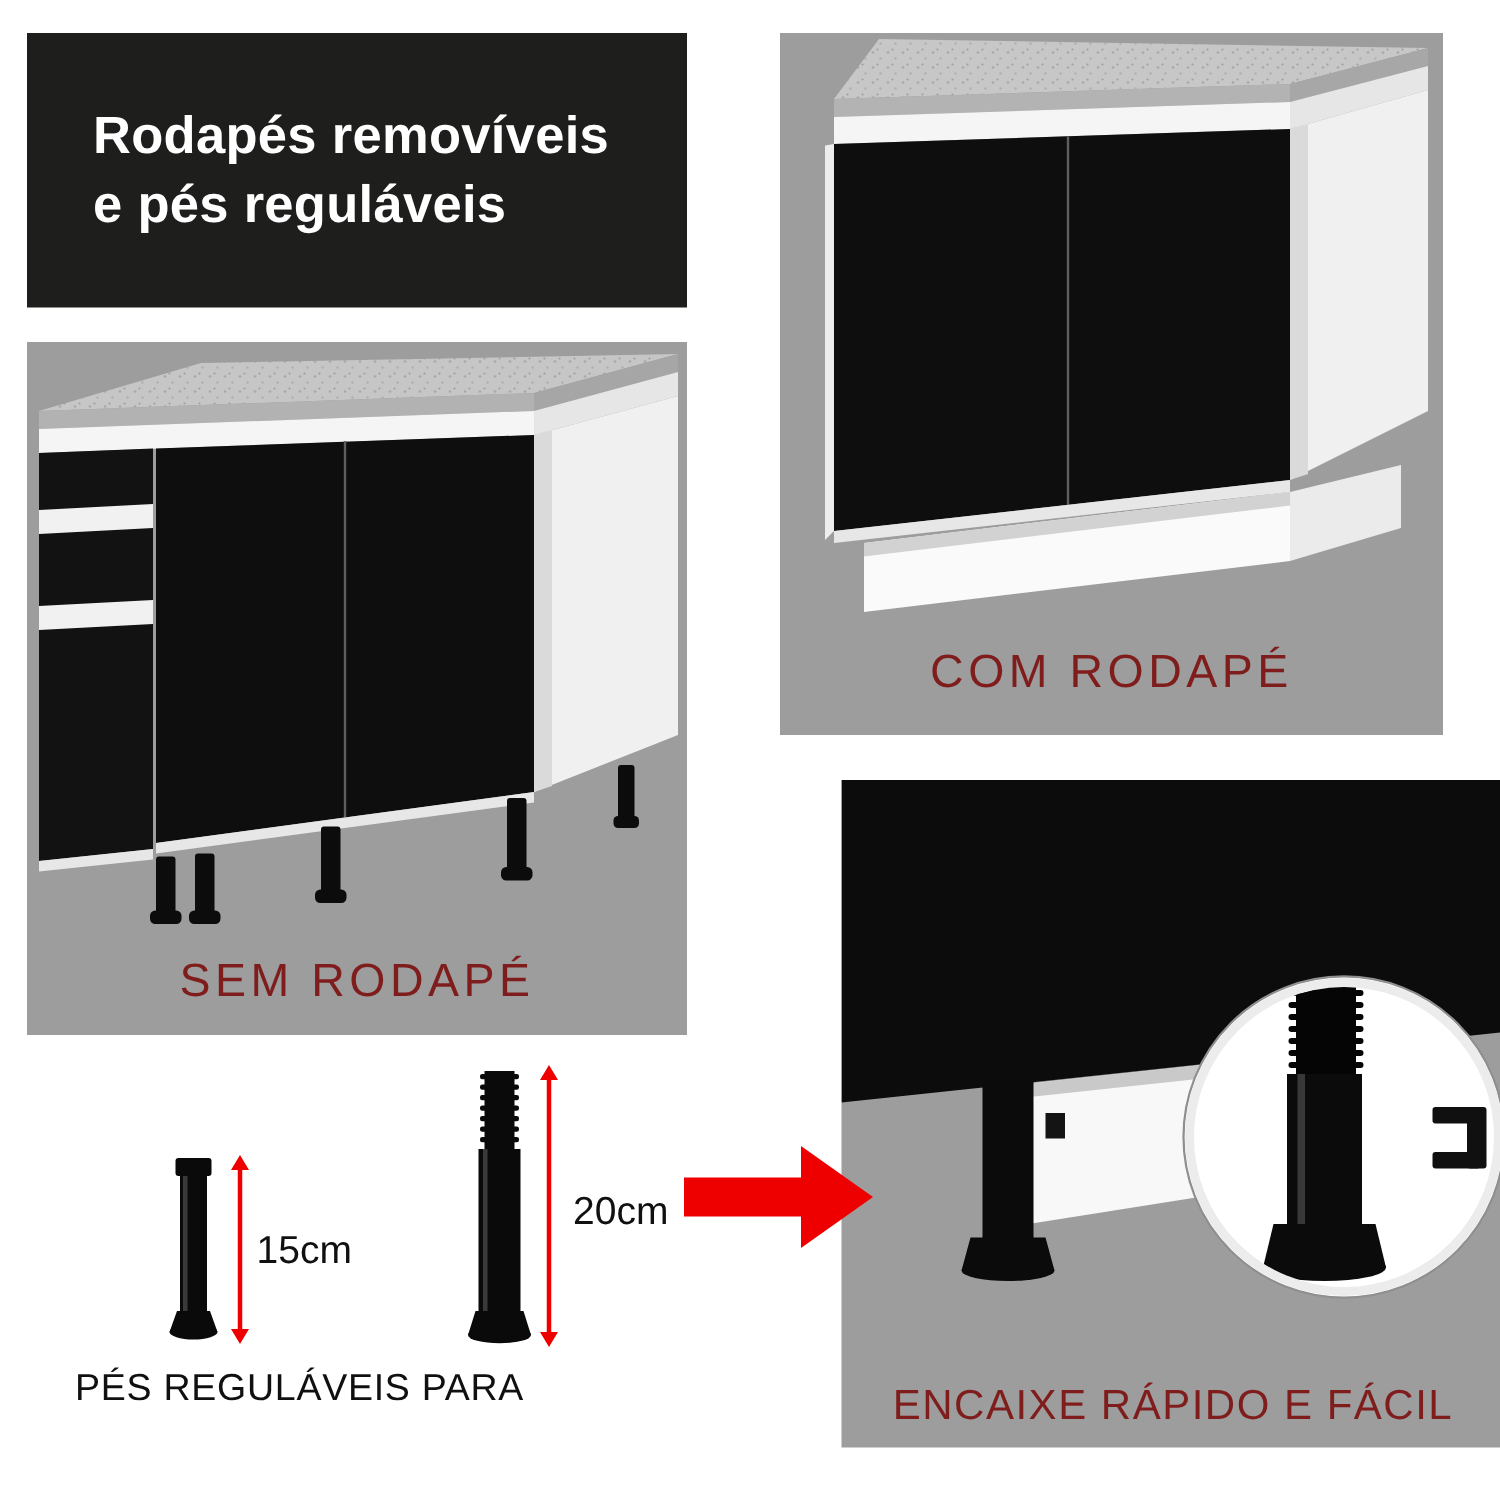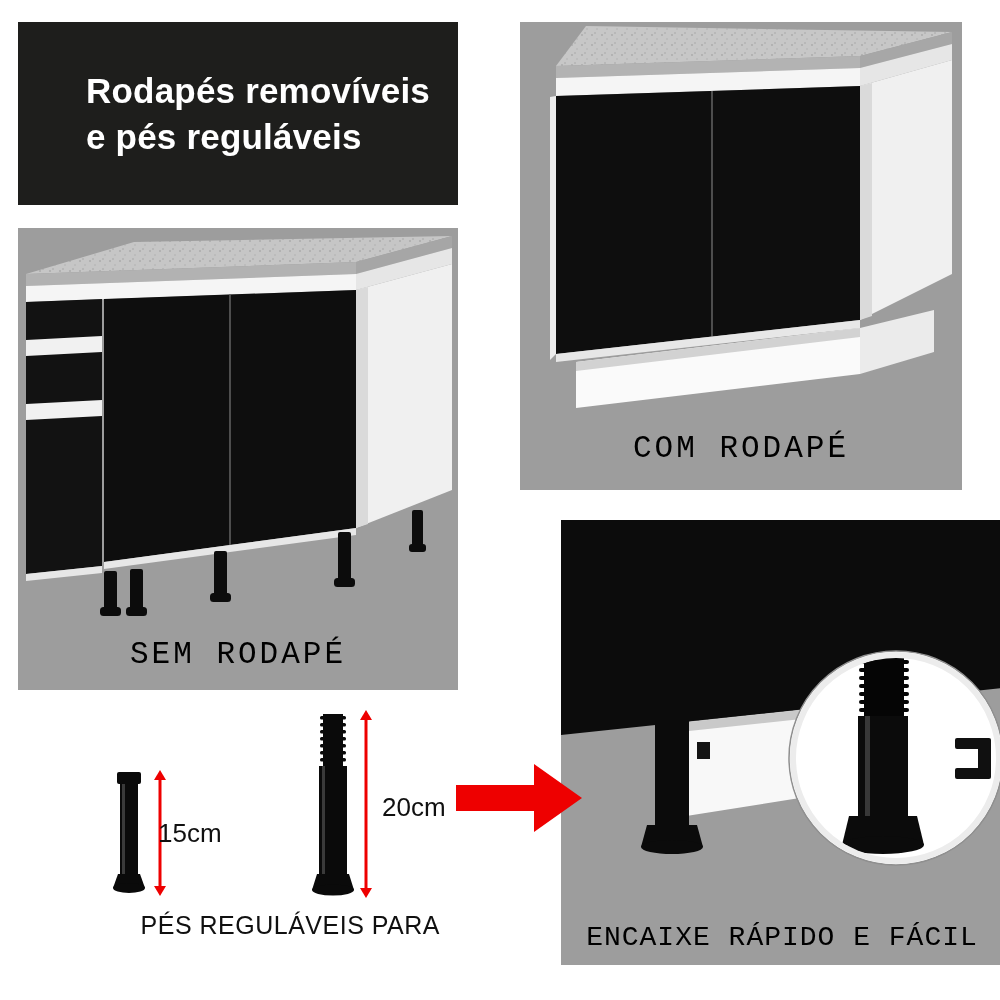--- a/index.html
+++ b/index.html
@@ -4,43 +4,43 @@
 <style>
   * { margin:0; padding:0; box-sizing:border-box; }
   html,body { width:1000px; height:1000px; background:#ffffff; font-family:"Liberation Sans", sans-serif; }
   .canvas { position:relative; width:1000px; height:1000px; background:#ffffff; overflow:hidden; }
   .abs { position:absolute; }
 
   .header {
     left:18px; top:22px; width:440px; height:183px;
     background:#1e1e1c; color:#ffffff;
     display:flex; flex-direction:column; justify-content:center;
-    padding-left:68px;
+    padding-left:44px;
   }
   .header .line { font-size:35px; font-weight:bold; line-height:46px; letter-spacing:0.2px; }
 
   .panel { background:#9d9d9d; }
   .panel-sem  { left:18px;  top:228px; width:440px; height:462px; }
   .panel-com  { left:520px; top:22px;  width:442px; height:468px; }
   .panel-enc  { left:520px; top:520px; width:442px; height:445px;margin-left:41px; }
 
   .panel-label {
     position:absolute; left:0; right:0; text-align:center;
-    color:#000000; font-weight:400;font-family:Liberation Mono, monospace;
+    color:#7f1d1d; font-weight:400;
   }
   .label-big { font-size:31px; letter-spacing:3px; }
   .label-enc { font-size:28px; letter-spacing:1px; bottom:12px; }
   .panel-sem .panel-label { bottom:18px;text-align:center; }
   .panel-com .panel-label { bottom:24px; }
 
   .illus { position:absolute; left:0; top:0; display:block; }
 
   .measure-label { color:#101010; font-size:26px; }
   .caption {
-    left:50px; top:906px; width:390px; text-align:right;
+    left:50px; top:906px; width:390px; text-align:left;
     color:#101010; font-size:25px; line-height:39px; letter-spacing:0.5px;
   }
   .arrow-wrap { left:456px; top:762px; width:128px; height:72px; z-index:5; }
 </style>
 </head>
 <body>
 
 <div class="canvas">
 
   <div class="abs header">
@@ -191,21 +191,21 @@
       <ellipse cx="17" cy="116" rx="16" ry="5"></ellipse>
     </g>
     <rect x="10" y="12" width="3" height="90" fill="#3a3a3a"></rect>
   </svg>
 
   <svg class="abs" style="left:152px; top:770px;" width="16" height="126" viewBox="0 0 16 126">
     <line x1="8" y1="8" x2="8" y2="118" stroke="#ee0000" stroke-width="3"></line>
     <polygon points="8,0 2,10 14,10" fill="#ee0000"></polygon>
     <polygon points="8,126 2,116 14,116" fill="#ee0000"></polygon>
   </svg>
-  <div class="abs measure-label" style="left:158px; top:818px;">15cm</div>
+  <div class="abs measure-label" style="left:171px; top:818px;">15cm</div>
 
   <svg class="abs" style="left:310px; top:712px;" width="46" height="184" viewBox="0 0 46 184">
     <g fill="#0a0a0a">
       <rect x="13" y="2" width="20" height="52"></rect>
       <rect x="10" y="4" width="26" height="3.5" rx="1.5"></rect>
       <rect x="10" y="11" width="26" height="3.5" rx="1.5"></rect>
       <rect x="10" y="18" width="26" height="3.5" rx="1.5"></rect>
       <rect x="10" y="25" width="26" height="3.5" rx="1.5"></rect>
       <rect x="10" y="32" width="26" height="3.5" rx="1.5"></rect>
       <rect x="10" y="39" width="26" height="3.5" rx="1.5"></rect>

